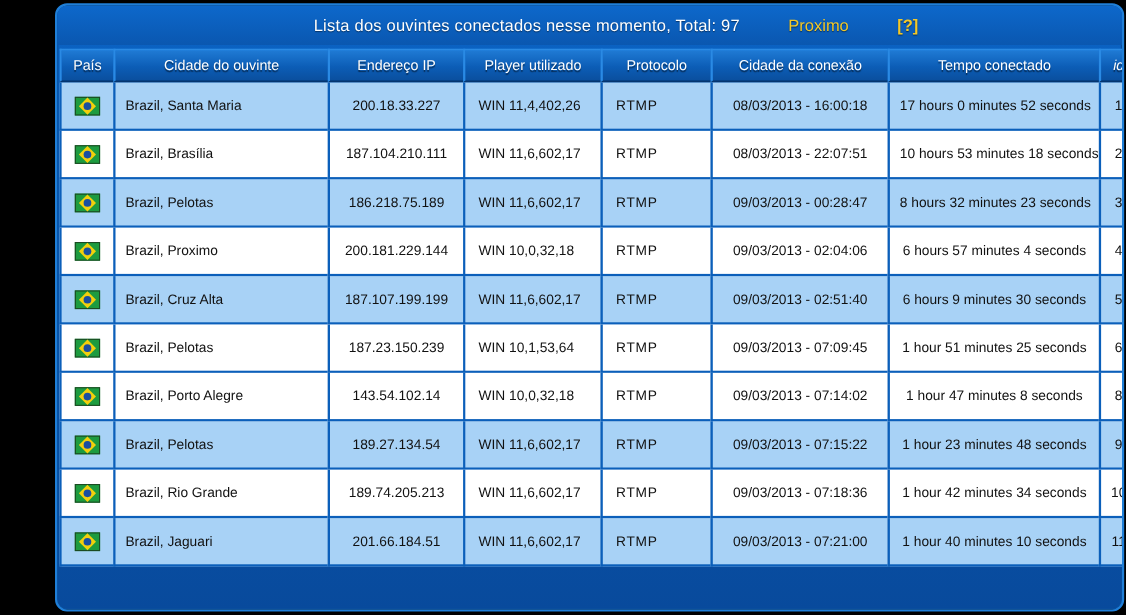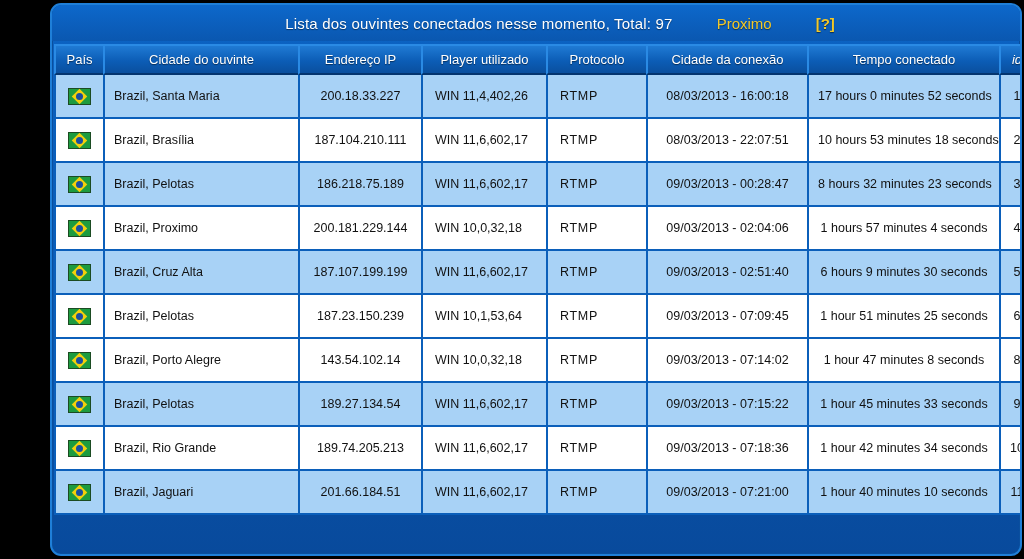--- a/index.html
+++ b/index.html
@@ -260,21 +260,21 @@
               <td class="c-time">8 hours 32 minutes 23 seconds</td>
               <td class="c-id">3</td>
             </tr>
             <tr class="plain">
               <td class="c-flag"><span class="flag-br"><span class="rhomb"></span><span class="disc"></span></span></td>
               <td class="c-city">Brazil, Proximo</td>
               <td class="c-ip">200.181.229.144</td>
               <td class="c-player">WIN 10,0,32,18</td>
               <td class="c-proto">RTMP</td>
               <td class="c-start">09/03/2013 - 02:04:06</td>
-              <td class="c-time">1 hours 57 minutes 4 seconds</td>
+              <td class="c-time">6 hours 57 minutes 4 seconds</td>
               <td class="c-id">4</td>
             </tr>
             <tr class="alt">
               <td class="c-flag"><span class="flag-br"><span class="rhomb"></span><span class="disc"></span></span></td>
               <td class="c-city">Brazil, Cruz Alta</td>
               <td class="c-ip">187.107.199.199</td>
               <td class="c-player">WIN 11,6,602,17</td>
               <td class="c-proto">RTMP</td>
               <td class="c-start">09/03/2013 - 02:51:40</td>
               <td class="c-time">6 hours 9 minutes 30 seconds</td>
@@ -300,21 +300,21 @@
               <td class="c-time">1 hour 47 minutes 8 seconds</td>
               <td class="c-id">8</td>
             </tr>
             <tr class="alt">
               <td class="c-flag"><span class="flag-br"><span class="rhomb"></span><span class="disc"></span></span></td>
               <td class="c-city">Brazil, Pelotas</td>
               <td class="c-ip">189.27.134.54</td>
               <td class="c-player">WIN 11,6,602,17</td>
               <td class="c-proto">RTMP</td>
               <td class="c-start">09/03/2013 - 07:15:22</td>
-              <td class="c-time">1 hour 45 minutes 33 seconds</td>
+              <td class="c-time">1 hour 23 minutes 48 seconds</td>
               <td class="c-id">9</td>
             </tr>
             <tr class="plain">
               <td class="c-flag"><span class="flag-br"><span class="rhomb"></span><span class="disc"></span></span></td>
               <td class="c-city">Brazil, Rio Grande</td>
               <td class="c-ip">189.74.205.213</td>
               <td class="c-player">WIN 11,6,602,17</td>
               <td class="c-proto">RTMP</td>
               <td class="c-start">09/03/2013 - 07:18:36</td>
               <td class="c-time">1 hour 42 minutes 34 seconds</td>

